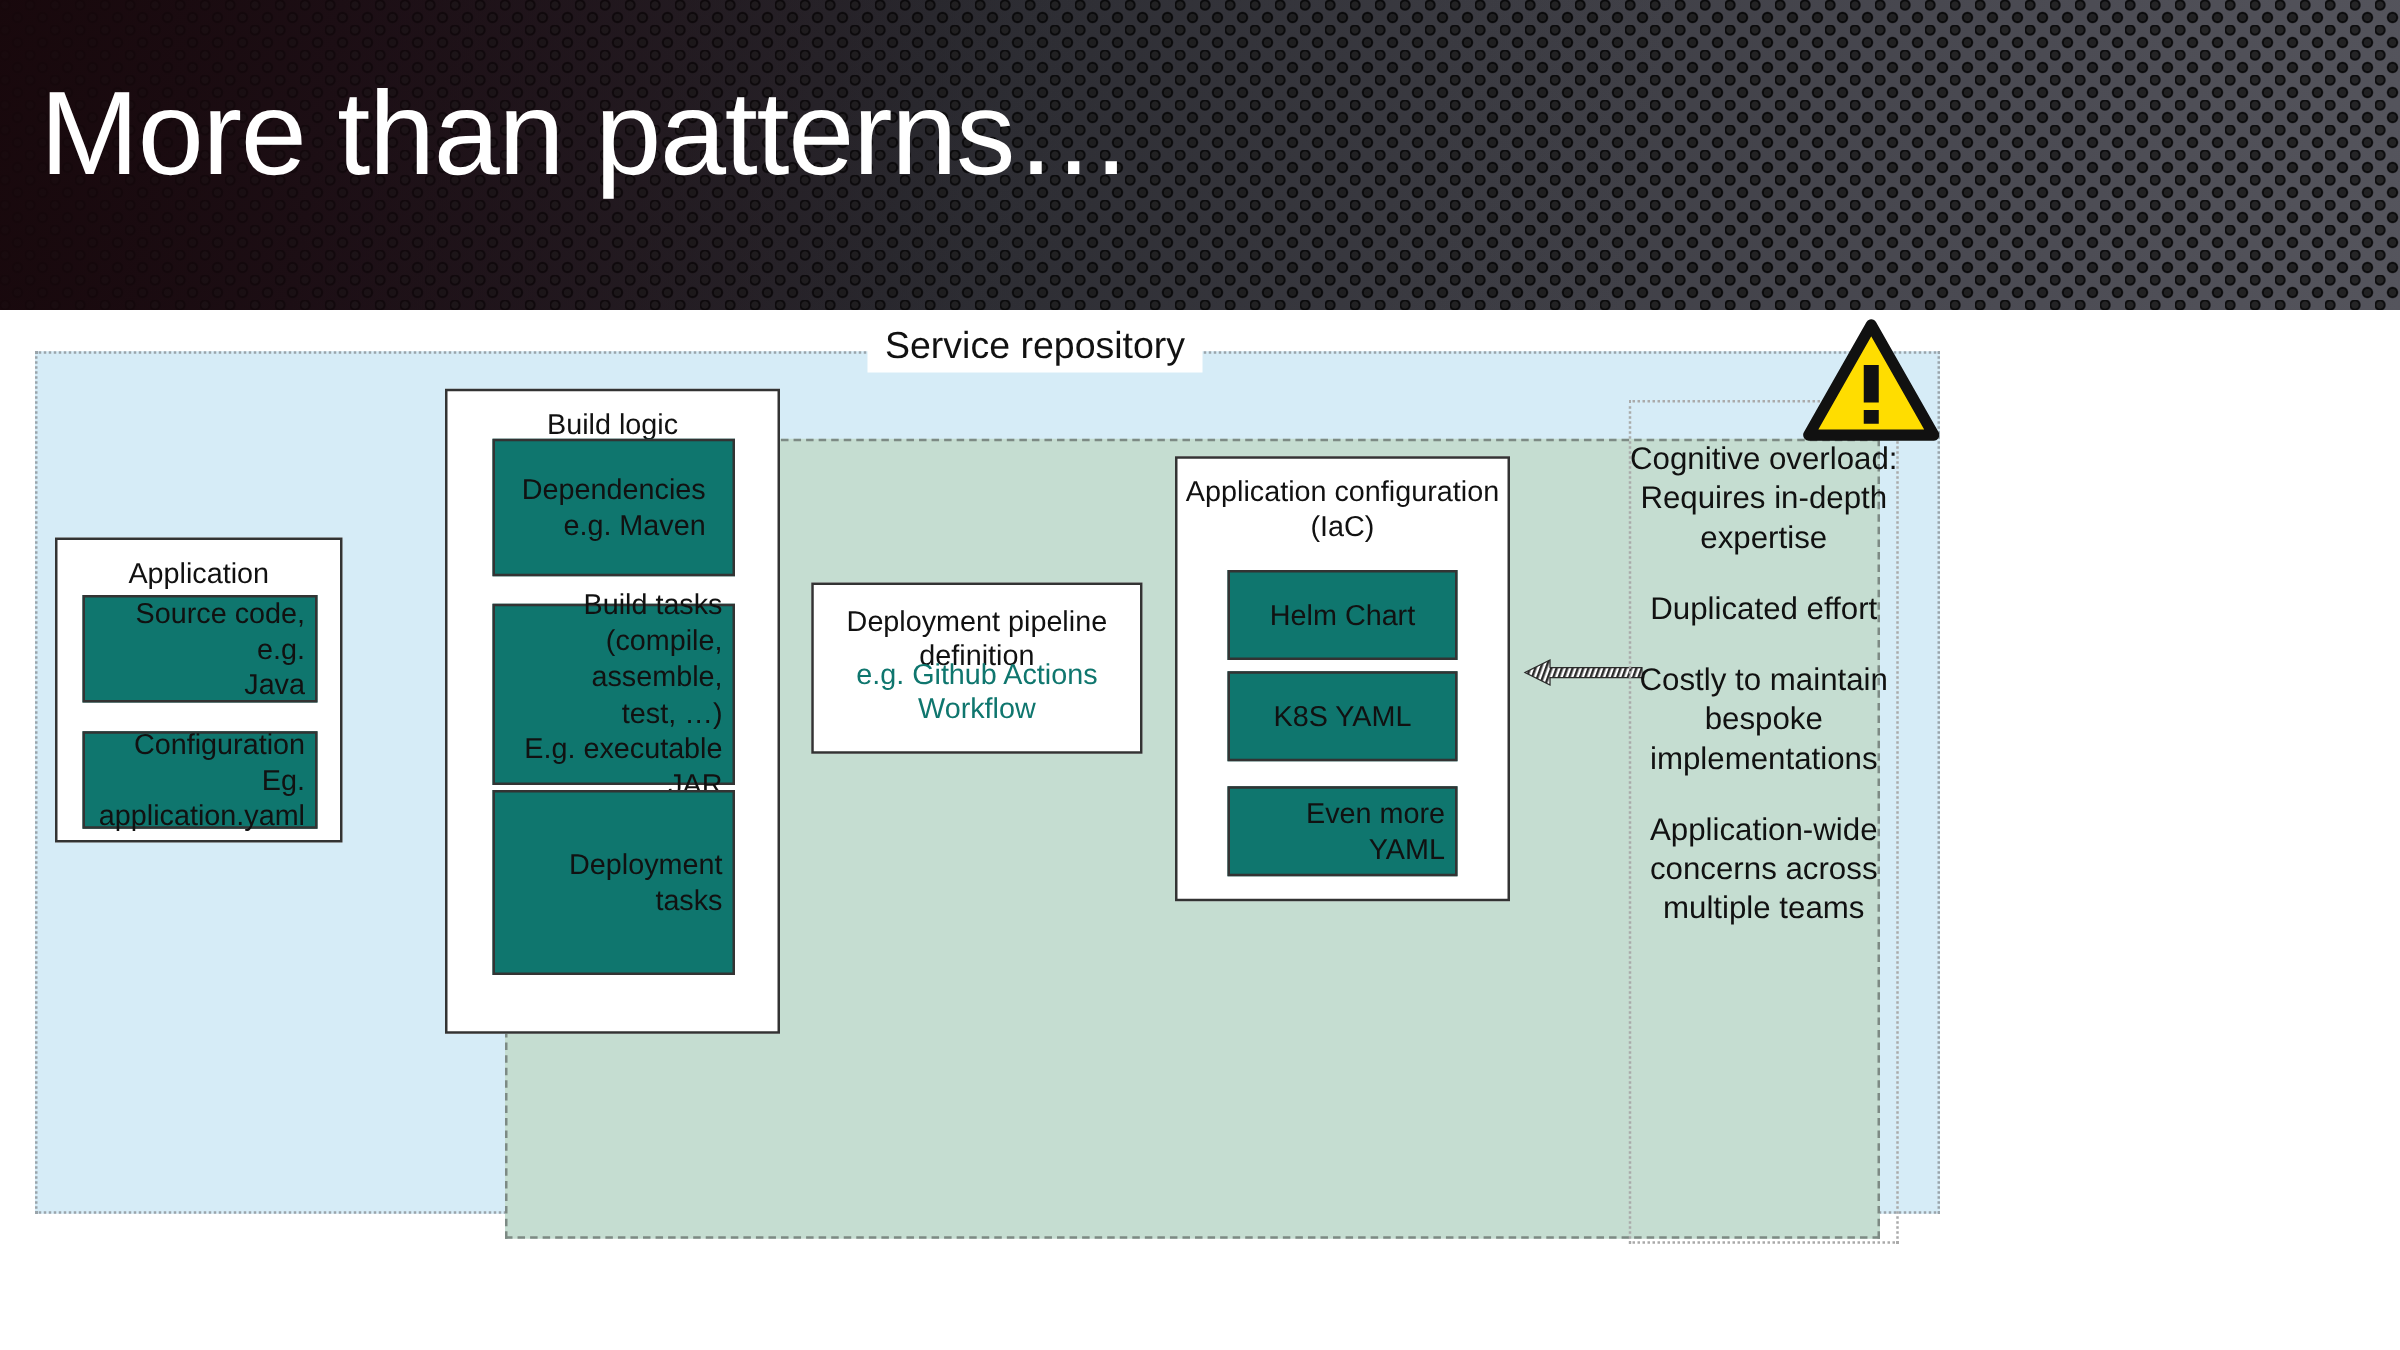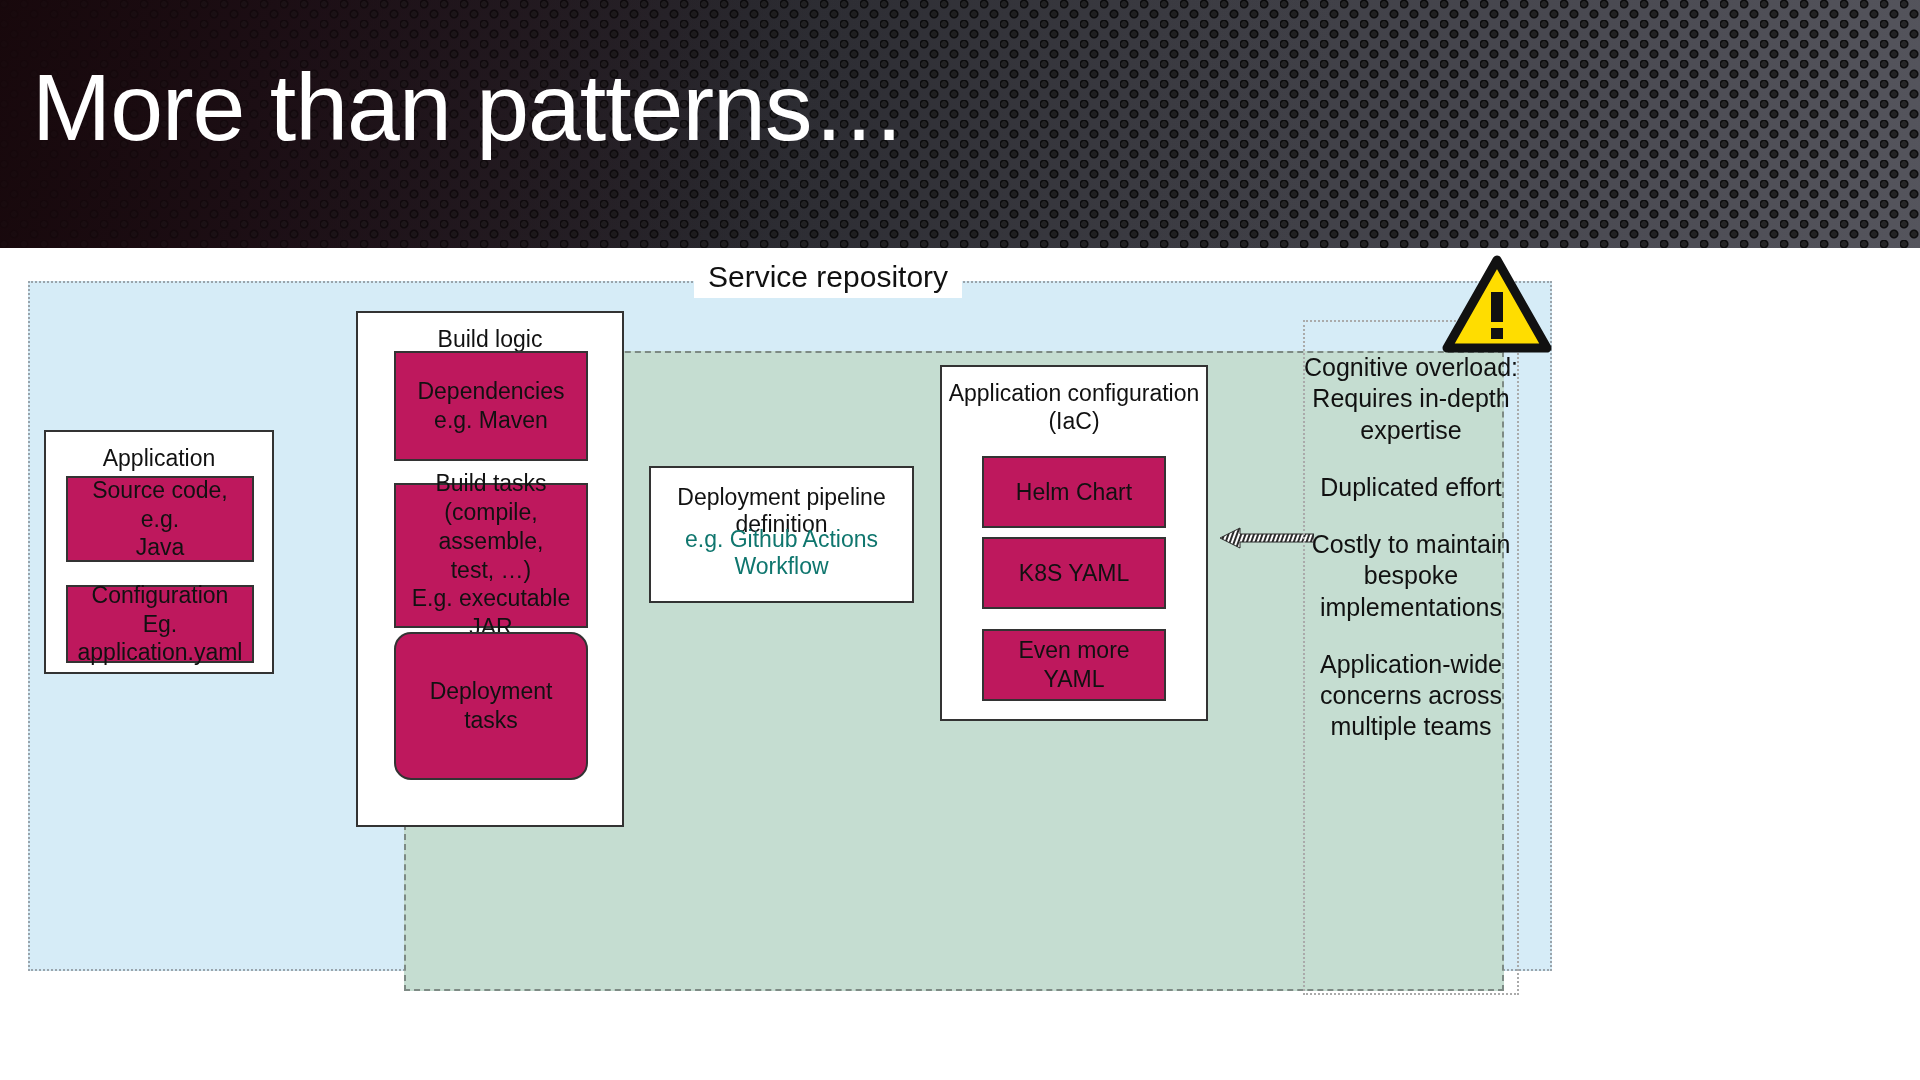--- a/index.html
+++ b/index.html
@@ -104,43 +104,43 @@
   }
   .card-title {
     text-align: center;
     font-size: 23px;
     color: #111111;
     line-height: 1.22;
     padding-top: 12px;
   }
   .leaf {
     position: absolute;
-    background: #be185d;
+    background: #0f766e;
     border: 2px solid #333333;
     box-sizing: border-box;
     display: flex;
     align-items: center;
     justify-content: center;
-    text-align: center;
+    text-align: right;
     font-size: 23px;
     color: #111111;
     line-height: 1.25;
     padding: 4px 8px;
   }
 
   
   #application-box { left: 44px; top: 182px; width: 230px; height: 244px; }
   #source-code-box { left: 66px; top: 228px; width: 188px; height: 86px; }
   #configuration-box { left: 66px; top: 337px; width: 188px; height: 78px; }
 
   
   #build-logic-box { left: 356px; top: 63px; width: 268px; height: 516px; }
   #dependencies-box { left: 394px; top: 103px; width: 194px; height: 110px; }
   #build-tasks-box { left: 394px; top: 235px; width: 194px; height: 145px; }
-  #deployment-tasks-box { left: 394px; top: 384px; width: 194px; height: 148px; border-radius: 17px; }
+  #deployment-tasks-box { left: 394px; top: 384px; width: 194px; height: 148px; }
 
   
   #pipeline-box { left: 649px; top: 218px; width: 265px; height: 137px; }
   #pipeline-line-1 { position: absolute; left: 0; right: 0; top: 16px; text-align: center; font-size: 23px; color: #111111; }
   #pipeline-line-2 { position: absolute; left: 0; right: 0; top: 58px; text-align: center; font-size: 23px; color: #0f766e; }
 
   
   #deployment-config-box { left: 940px; top: 117px; width: 268px; height: 356px; }
   #helm-chart-box { left: 982px; top: 208px; width: 184px; height: 72px; }
   #k8s-yaml-box { left: 982px; top: 289px; width: 184px; height: 72px; }

